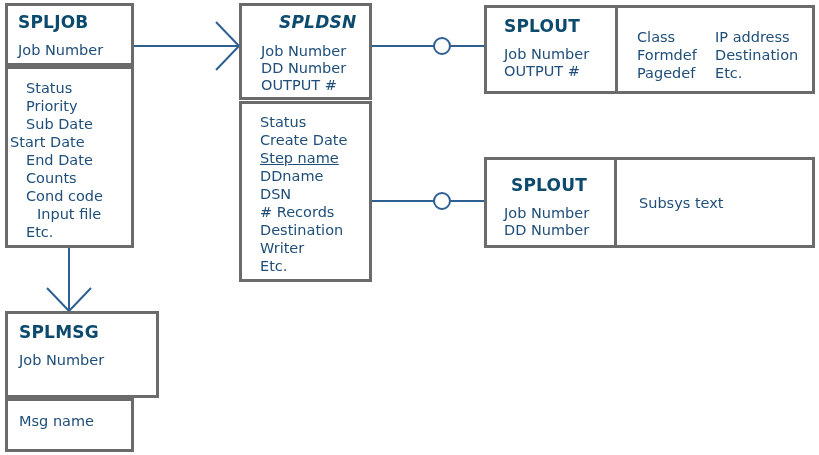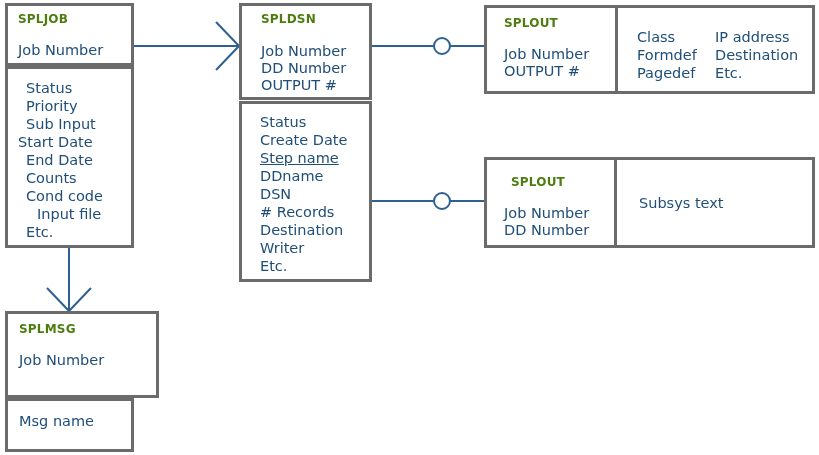--- a/index.html
+++ b/index.html
@@ -22,22 +22,22 @@
     position: absolute;
     box-sizing: border-box;
   }
   .box {
     position: absolute;
     box-sizing: border-box;
     border: 3px solid #6b6b6b;
     background: #ffffff;
   }
   .title {
-    color: #4d7c0f;
-    font-size: 12px;
+    color: #0c4a6e;
+    font-size: 17px;
     font-weight: bold;
     letter-spacing: 0.2px;
     white-space: nowrap;
   }
   .keyline, .attrline, .celltext {
     color: #1f4e79;
     font-size: 14.5px;
     line-height: 17.5px;
     white-space: nowrap;
   }
@@ -85,33 +85,33 @@
   </svg>
 
   <div class="entity">
     <div class="box" style="left:5px; top:3px; width:129px; height:63px;">
       <div class="pad title" style="left:10px; top:6px;">SPLJOB</div>
       <div class="pad keyline" style="left:10px; top:36px;">Job Number</div>
     </div>
     <div class="box" style="left:5px; top:66px; width:129px; height:182px;">
       <div class="pad attrline" style="left:18px; top:11px;">Status</div>
       <div class="pad attrline" style="left:18px; top:29px;">Priority</div>
-      <div class="pad attrline" style="left:18px; top:47px;">Sub Input</div>
-      <div class="pad attrline" style="left:10px; top:65px;">Start Date</div>
+      <div class="pad attrline" style="left:18px; top:47px;">Sub Date</div>
+      <div class="pad attrline" style="left:2px; top:65px;">Start Date</div>
       <div class="pad attrline" style="left:18px; top:83px;">End Date</div>
       <div class="pad attrline" style="left:18px; top:101px;">Counts</div>
       <div class="pad attrline" style="left:18px; top:119px;">Cond code</div>
       <div class="pad attrline" style="left:18px; top:137px;margin-left:11px;">Input file</div>
       <div class="pad attrline" style="left:18px; top:155px;">Etc.</div>
     </div>
   </div>
 
   <div class="entity">
     <div class="box" style="left:239px; top:3px; width:133px; height:97px;">
-      <div class="pad title" style="left:19px; top:6px;">SPLDSN</div>
+      <div class="pad title" style="left:37px; top:6px;font-style:italic;">SPLDSN</div>
       <div class="pad keyline" style="left:19px; top:37px;">Job Number</div>
       <div class="pad keyline" style="left:19px; top:54px;">DD Number</div>
       <div class="pad keyline" style="left:19px; top:71px;">OUTPUT #</div>
     </div>
     <div class="box" style="left:239px; top:101px; width:133px; height:181px;">
       <div class="pad attrline" style="left:18px; top:10px;">Status</div>
       <div class="pad attrline" style="left:18px; top:28px;">Create Date</div>
       <div class="pad attrline" style="left:18px; top:46px;text-decoration:underline;">Step name</div>
       <div class="pad attrline" style="left:18px; top:64px;">DDname</div>
       <div class="pad attrline" style="left:18px; top:82px;">DSN</div>

